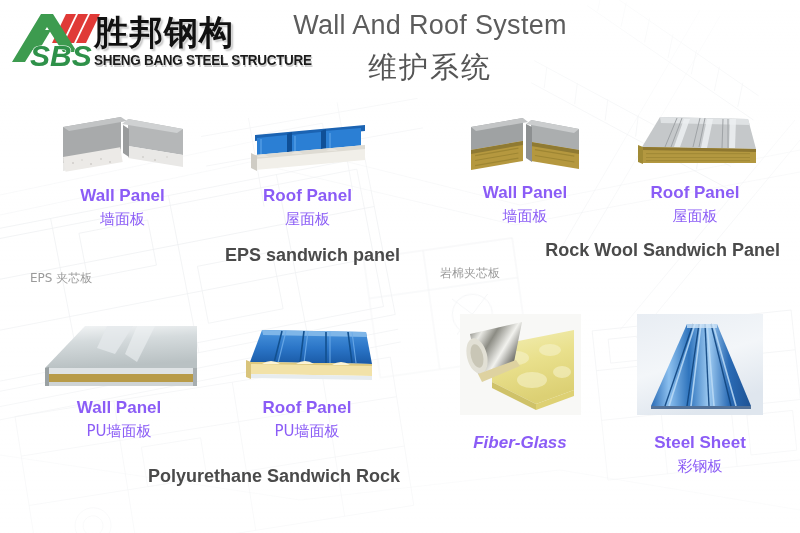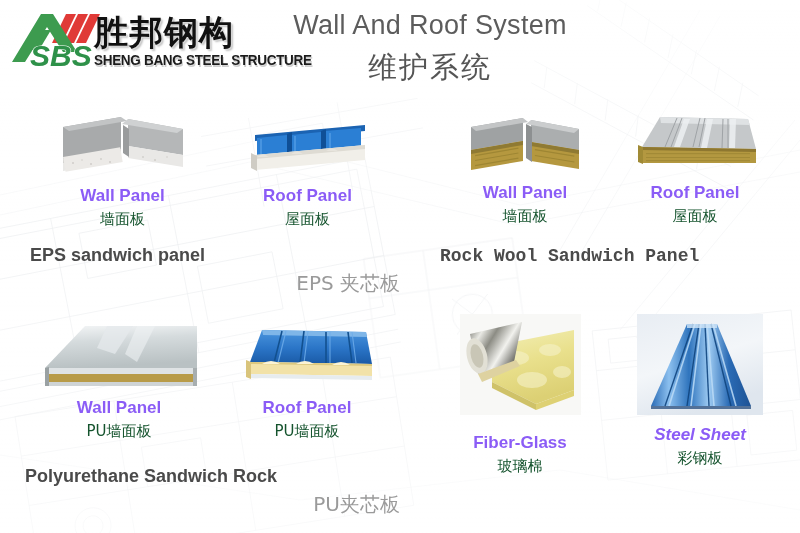--- a/index.html
+++ b/index.html
@@ -66,32 +66,32 @@
   
   .grp{position:absolute;}
   .item{position:absolute;text-align:center;}
   .art{position:relative;margin:0 auto;}
   .lbl-en{
     font-size:17px;font-weight:bold;color:#8b5cf6;
     white-space:nowrap;
   }
   .lbl-zh{
     font-family:"DejaVu Sans","Liberation Sans",sans-serif;
-    font-size:15px;color:#14532d;
+    font-size:15px;color:#8b5cf6;
     white-space:nowrap;margin-top:4px;
   }
   .grp-en{
-    position:absolute;width:100%;text-align:left;
+    position:absolute;width:100%;text-align:right;
     font-size:18px;font-weight:bold;color:#4a4a4a;
     white-space:nowrap;
   }
   .grp-zh{
-    position:absolute;width:100%;text-align:right;
+    position:absolute;width:100%;text-align:left;
     font-family:"DejaVu Sans","Liberation Sans",sans-serif;
-    font-size:20px;color:#9a9a9a;
+    font-size:12px;color:#9a9a9a;
     white-space:nowrap;
   }
 </style>
 </head>
 <body>
 
 <div id="page">
 
   <div class="bp">
     <svg width="800" height="533" viewBox="0 0 800 533">
@@ -310,21 +310,22 @@
             <rect x="16" y="52" width="104" height="1"></rect>
             <rect x="16" y="55" width="104" height="1.2"></rect>
           </g>
           <polygon points="8,40 13,42 13,59 8,57" fill="#a08a35"></polygon>
         </svg>
       </div>
       <div class="lbl-en" style="margin-top:6px;">Roof Panel</div>
       <div class="lbl-zh">屋面板</div>
     </div>
 
-    <div class="grp-en" style="top:141px;font-family:Liberation Mono, monospace;">Rock Wool Sandwich Panel</div>
+    <div class="grp-en" style="top:135px;">Rock Wool Sandwich Panel</div>
+    <div class="grp-zh" style="top:160px;">岩棉夹芯板</div>
   </div>
 
   <div class="grp" style="left:25px;top:318px;width:375px;height:190px;">
 
     <div class="item" style="left:0px;top:0px;width:188px;">
       <div class="art" style="width:165px;height:72px;">
         <svg width="165" height="72" viewBox="0 0 165 72">
           <defs>
             <linearGradient id="pusurf" x1="0" y1="0" x2="0.2" y2="1">
               <stop offset="0%" stop-color="#f4f6f7"></stop>
@@ -379,21 +380,20 @@
           <path d="M22 46 q9 -6 18 0 M56 46 q9 -6 18 0 M92 47 q9 -6 18 0" fill="#fbf3d4"></path>
           <polygon points="10,56 132,58 132,62 10,60" fill="#e7ecef"></polygon>
           <polygon points="6,42 11,44 11,61 6,59" fill="#d9c47b"></polygon>
         </svg>
       </div>
       <div class="lbl-en" style="margin-top:8px;">Roof Panel</div>
       <div class="lbl-zh">PU墙面板</div>
     </div>
 
     <div class="grp-en" style="top:148px;">Polyurethane Sandwich Rock</div>
-    <div class="grp-zh" style="top:173px;">PU夹芯板</div>
   </div>
 
   <div class="grp" style="left:430px;top:312px;width:360px;height:180px;">
 
     <div class="item" style="left:0px;top:0px;width:180px;">
       <div class="art" style="width:125px;height:105px;">
         <svg width="125" height="105" viewBox="0 0 125 105">
           <defs>
             <linearGradient id="foil" x1="0" y1="0" x2="1" y2="0.6">
               <stop offset="0%" stop-color="#6b6b63"></stop>
@@ -419,22 +419,21 @@
             <ellipse cx="74" cy="68" rx="15" ry="8"></ellipse>
             <ellipse cx="104" cy="60" rx="9" ry="6"></ellipse>
           </g>
 
           <polygon points="12,22 64,10 56,50 20,62" fill="url(#foil)"></polygon>
           <ellipse cx="19" cy="44" rx="10" ry="18" transform="rotate(-14 19 44)" fill="#e2e0d5"></ellipse>
           <ellipse cx="19" cy="44" rx="6" ry="12" transform="rotate(-14 19 44)" fill="#c9c6b6"></ellipse>
           <polygon points="20,62 58,48 62,54 24,70" fill="#ded2a0"></polygon>
         </svg>
       </div>
-      <div class="lbl-en" style="margin-top:16px;">Fiber-Glass</div>
-      <div class="lbl-zh">玻璃棉</div>
+      <div class="lbl-en" style="margin-top:16px;font-style:italic;">Fiber-Glass</div>
     </div>
 
     <div class="item" style="left:180px;top:0px;width:180px;">
       <div class="art" style="width:130px;height:105px;">
         <svg width="130" height="105" viewBox="0 0 130 105">
           <defs>
             <linearGradient id="ssbg" x1="0" y1="0" x2="0.4" y2="1">
               <stop offset="0%" stop-color="#e8edf3"></stop>
               <stop offset="55%" stop-color="#f3f6f9"></stop>
               <stop offset="100%" stop-color="#dfe6ee"></stop>
@@ -460,18 +459,18 @@
           <g stroke="#bcdcf7" stroke-width="1.6" fill="none" opacity=".85">
             <path d="M60 12 L34 94"></path>
             <path d="M66 12 L56 94"></path>
             <path d="M72 12 L79 94"></path>
             <path d="M78 12 L101 94"></path>
           </g>
           <polygon points="52,12 82,12 82,16 52,16" fill="#cfe5f8" opacity=".8"></polygon>
           <polygon points="16,94 116,94 116,97 16,97" fill="#163f73" opacity=".7"></polygon>
         </svg>
       </div>
-      <div class="lbl-en" style="margin-top:8px;font-style:italic;">Steel Sheet</div>
+      <div class="lbl-en" style="margin-top:16px;">Steel Sheet</div>
       <div class="lbl-zh">彩钢板</div>
     </div>
   </div>
 
 </div>
 
 </body></html>

